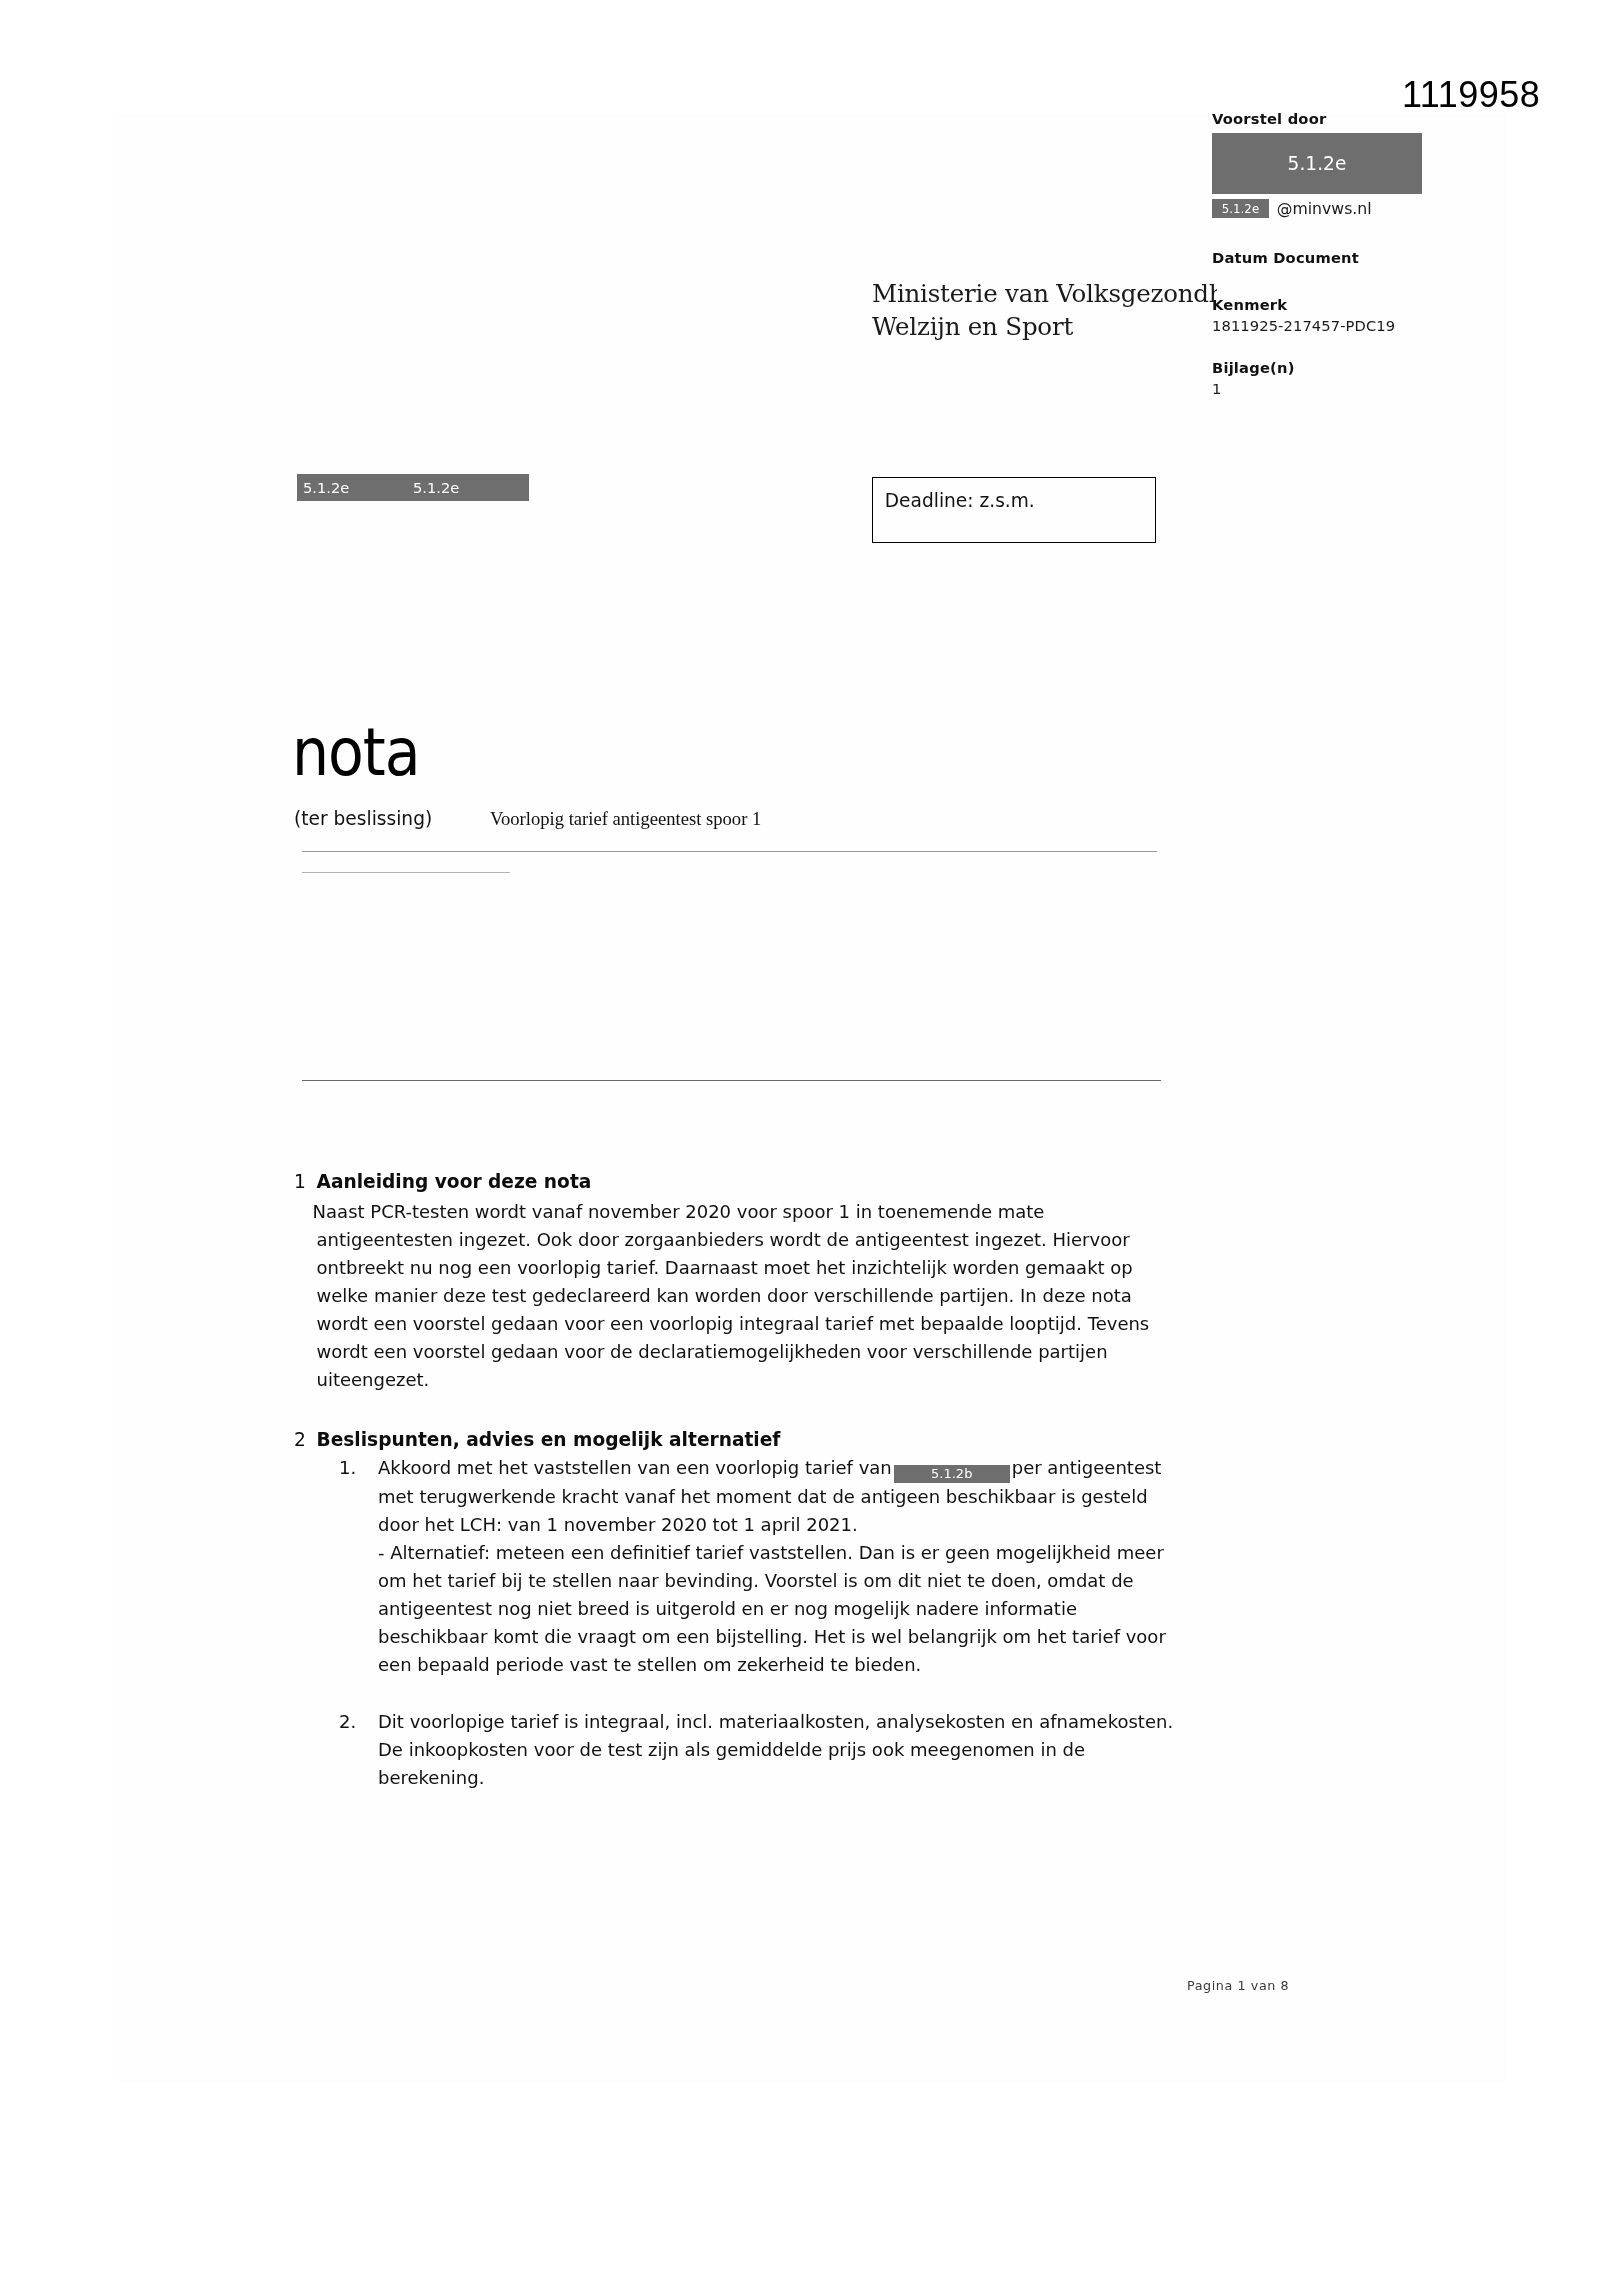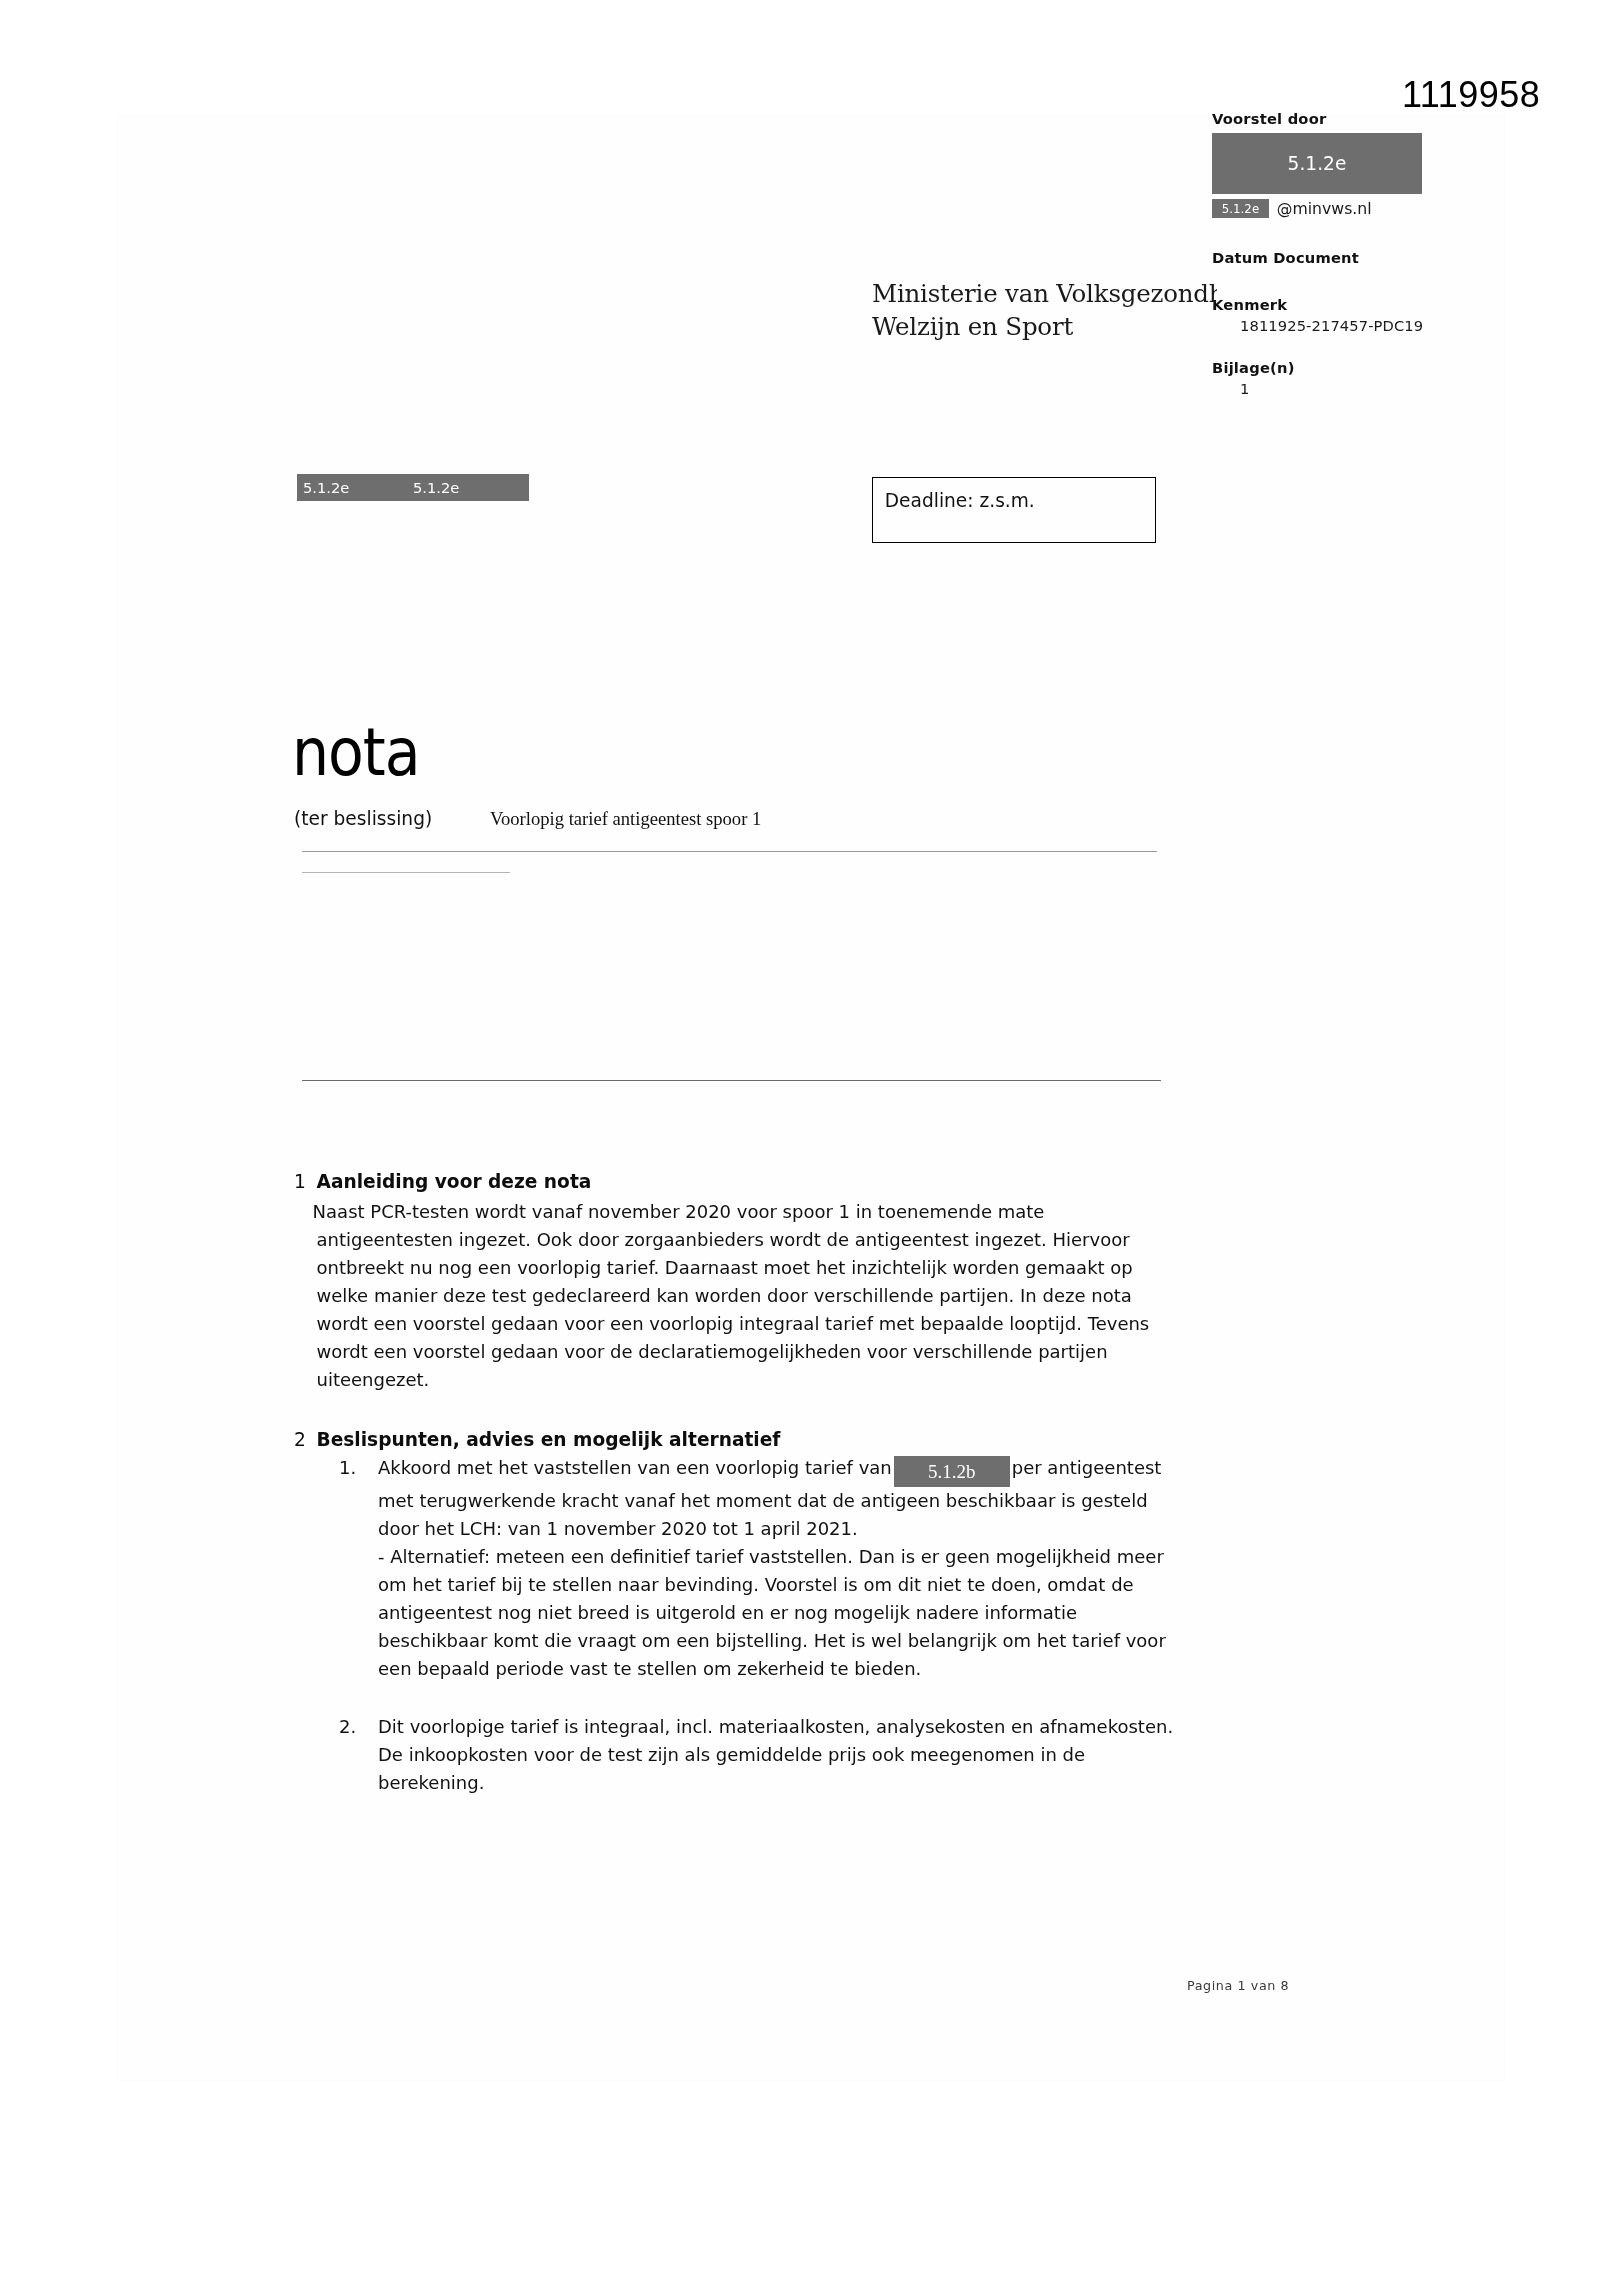--- a/index.html
+++ b/index.html
@@ -66,21 +66,20 @@
     white-space: nowrap;
   }
   .meta-value {
     font-family: "DejaVu Sans", sans-serif;
     font-size: 14.7px;
     font-weight: 400;
     color: #1a1a1a;
     letter-spacing: 0.1px;
     margin-top: 3.9px;
     white-space: nowrap;
-    margin-left: 28px;
   }
   #designer-redaction {
     width: 210px;
     height: 61px;
     font-size: 18.6px;
     margin-top: 5.9px;
   }
   #email-row {
     margin-top: 4.9px;
     display: flex;
@@ -257,25 +256,24 @@
     font-family: "DejaVu Sans", sans-serif;
     font-size: 18px;
     line-height: 28px;
     color: #111111;
     flex: 1;
   }
   .num-item-spacer { height: 25.5px; }
 
   #inline-redaction {
     width: 116px;
-    height: 31px;
-    font-size: 19px;
+    height: 18px;
+    font-size: 13px;
     vertical-align: -3.9px;
     margin: 0 2px;
-    font-family: Liberation Serif, serif;
   }
 
   
   #page-footer {
     position: absolute;
     left: 1187px;
     top: 1978px;
     font-family: "DejaVu Sans", sans-serif;
     font-size: 12.7px;
     color: #3a3a3a;

